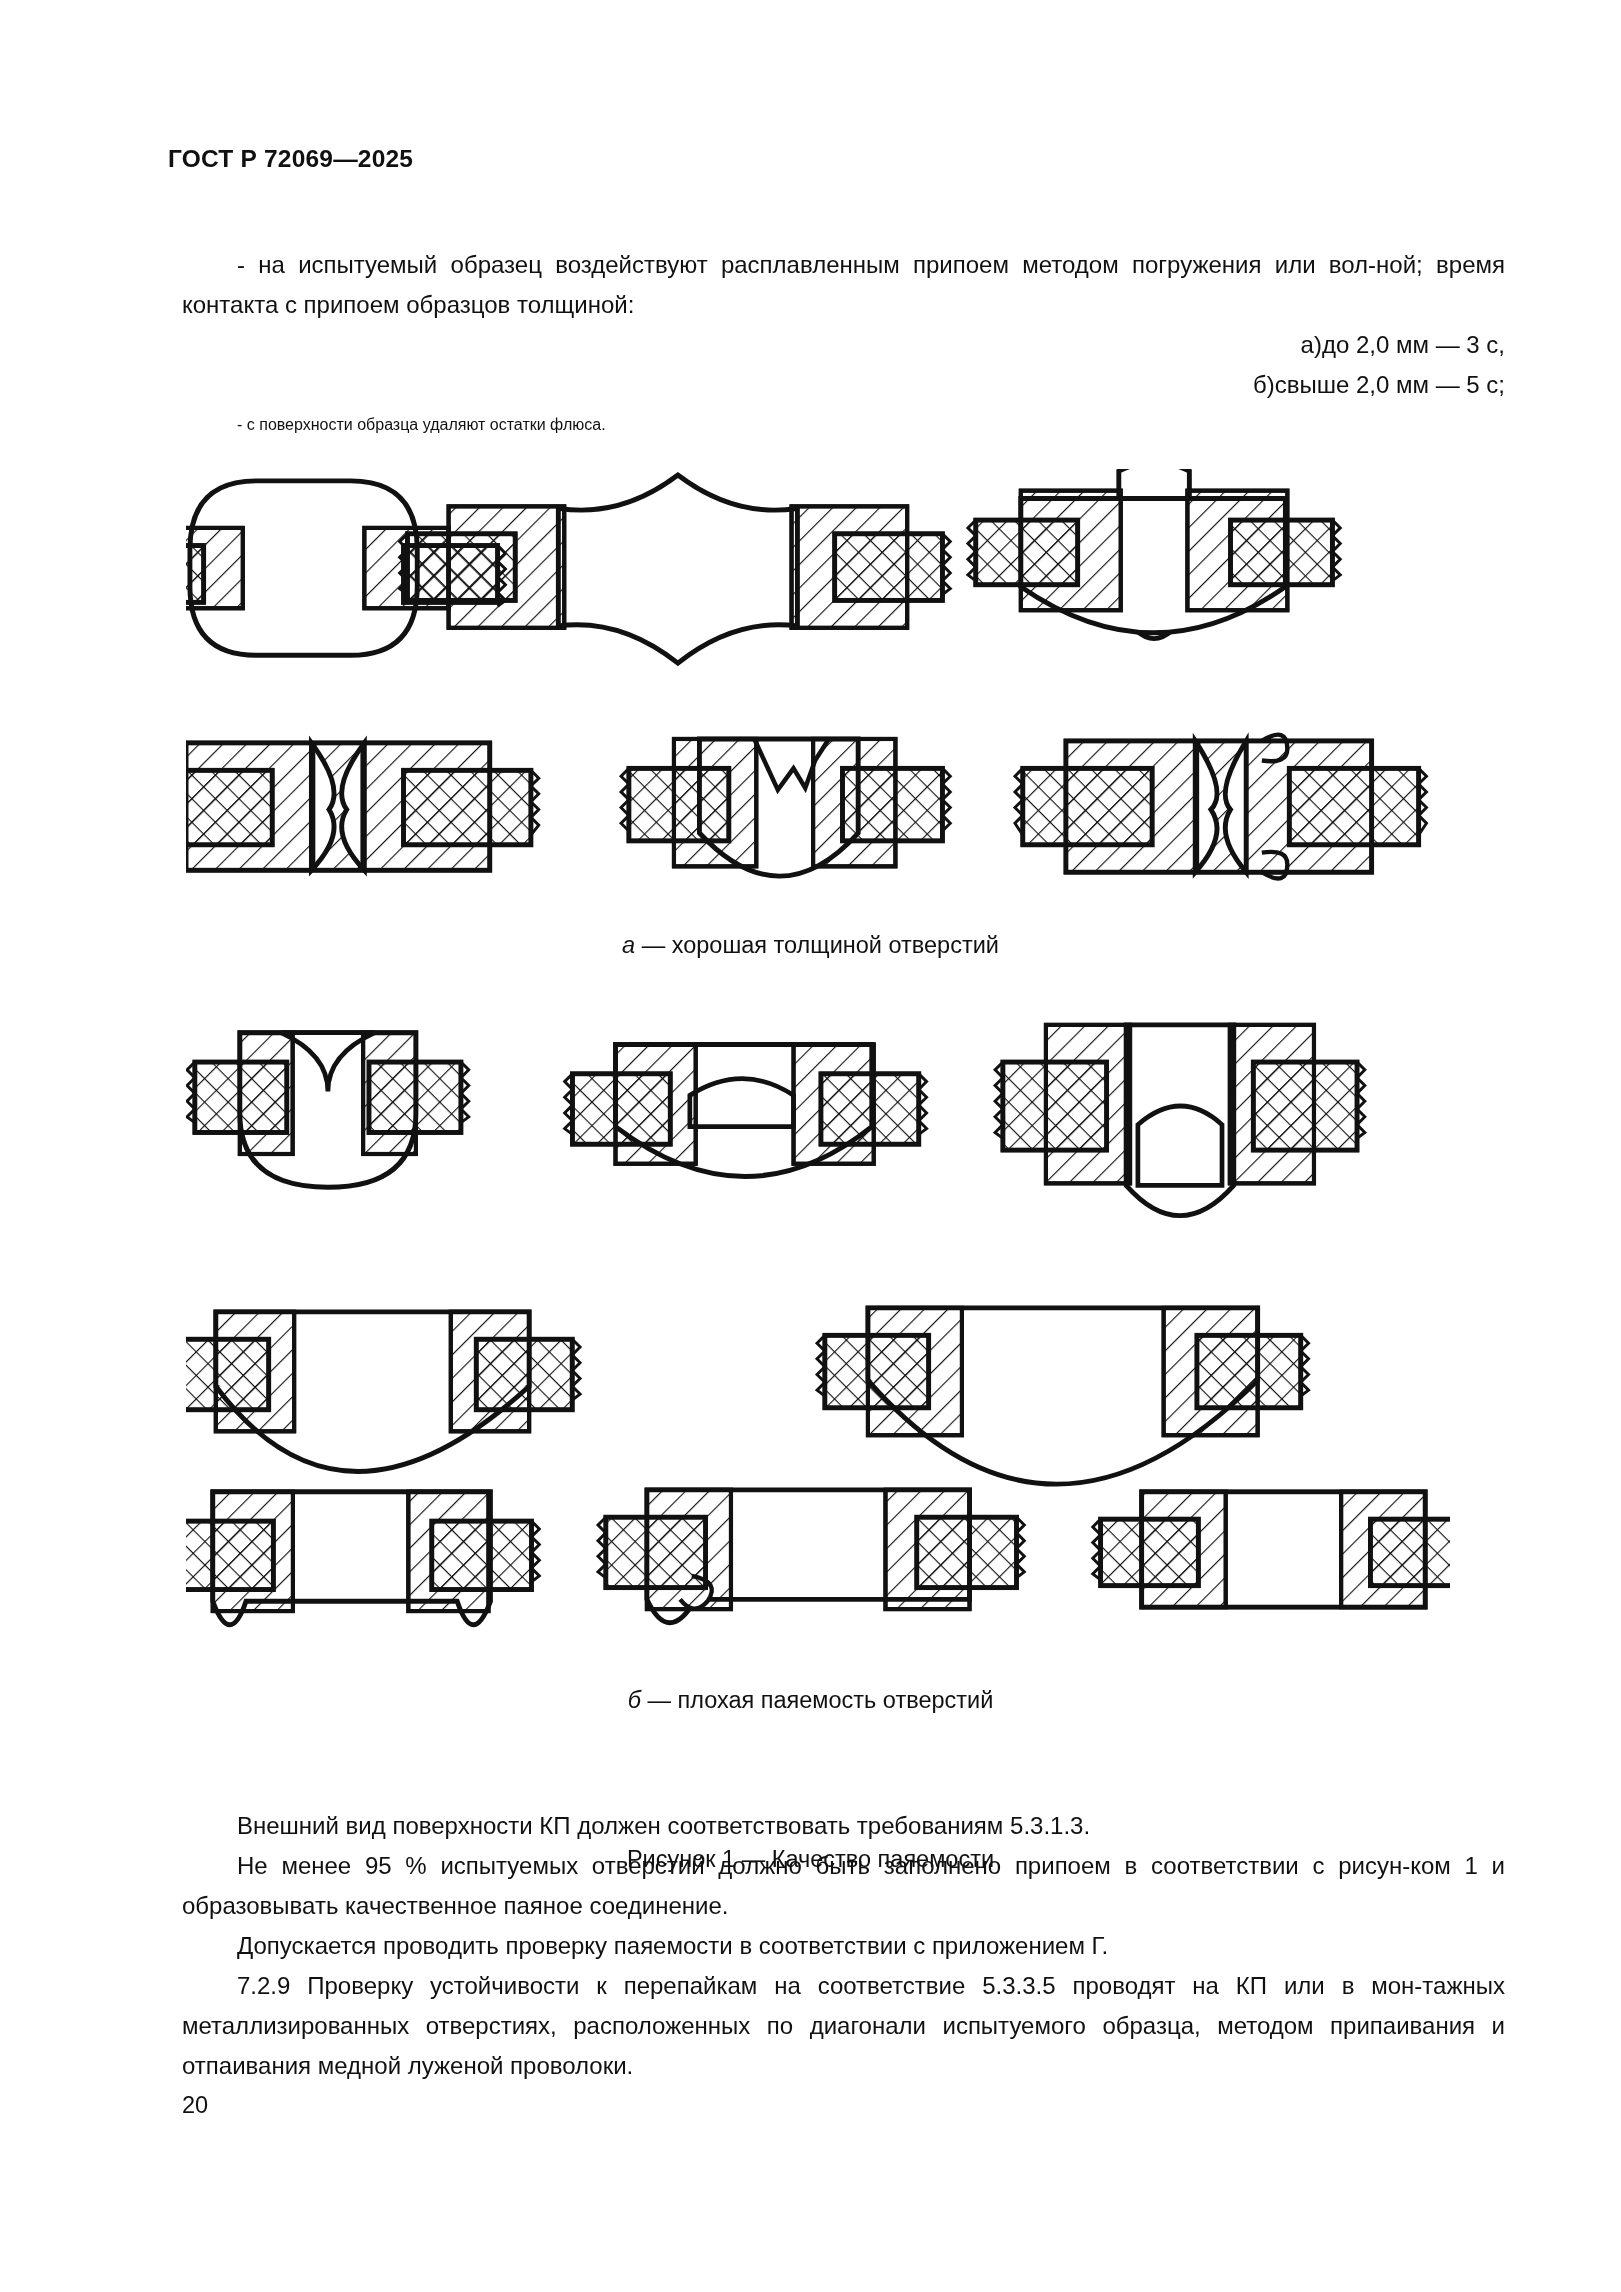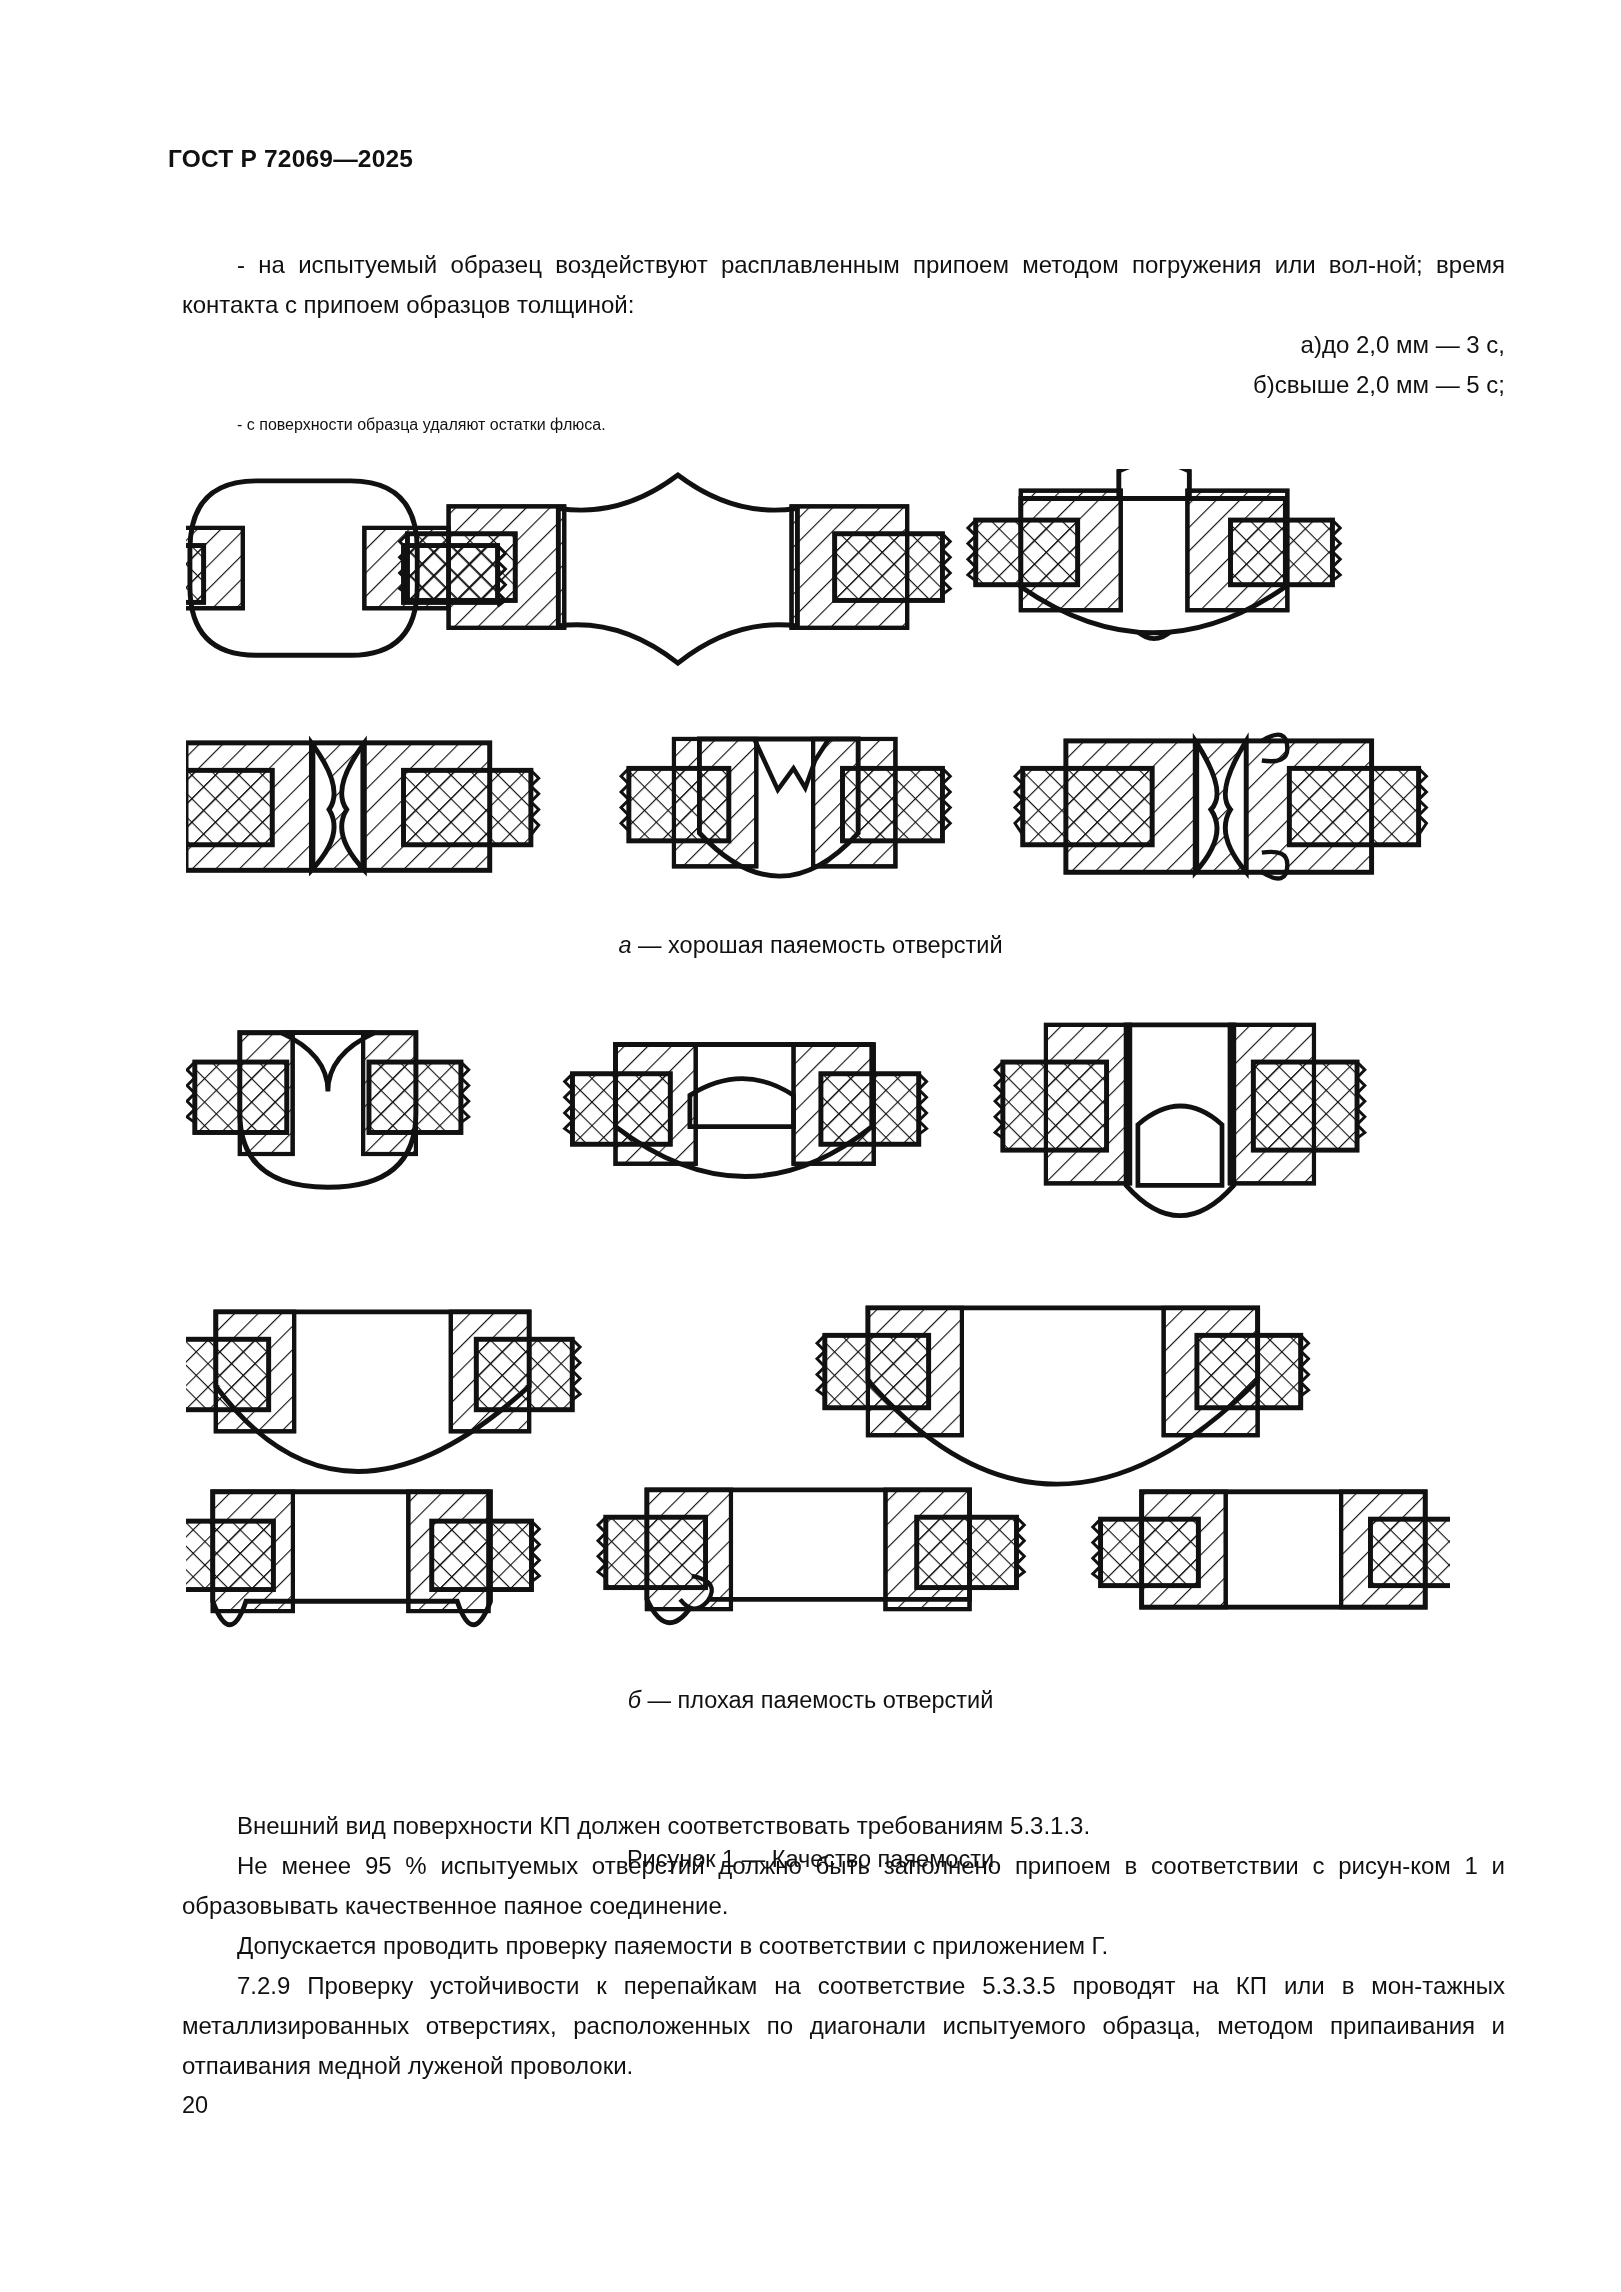--- a/index.html
+++ b/index.html
@@ -210,21 +210,21 @@
             <path d="M-76 42 l-8 8 l8 8 l-8 8 l8 8 l-8 8 l8 8 l-8 8 l8 12" stroke-width="3"></path>
             <rect x="196" y="42" width="132" height="78" fill="url(#hatchX)"></rect>
             <rect x="196" y="42" width="132" height="78" stroke-width="5"></rect>
             <path d="M328 42 l8 8 l-8 8 l8 8 l-8 8 l8 8 l-8 8 l8 8 l-8 12" stroke-width="3"></path>
           </g>
         </g>
       </svg>
     </div>
 
     <div class="fig-caption" style="top:929px;">
-      <span class="ital">а</span><span> — хорошая паяемость отверстий</span>
+      <span class="ital">а</span><span> — хорошая толщиной отверстий</span>
     </div>
 
     <div class="figgroup" style="left:186px;top:1019px;">
       <svg class="drawing" width="1264" height="225" viewBox="0 0 1290 230">
         <g fill="none" stroke="#111" stroke-width="4.2">
 
           <g transform="translate(30,0)">
             <path d="M24 14 L204 14 L204 96 Q204 172 114 172 Q24 172 24 96 Z" fill="#fff" stroke-width="5"></path>
             <path d="M66 14 Q114 36 114 74 Q114 36 162 14 Z" fill="#fff" stroke-width="4.8"></path>
             <rect x="24" y="14" width="54" height="124" fill="url(#hatchR)"></rect>

